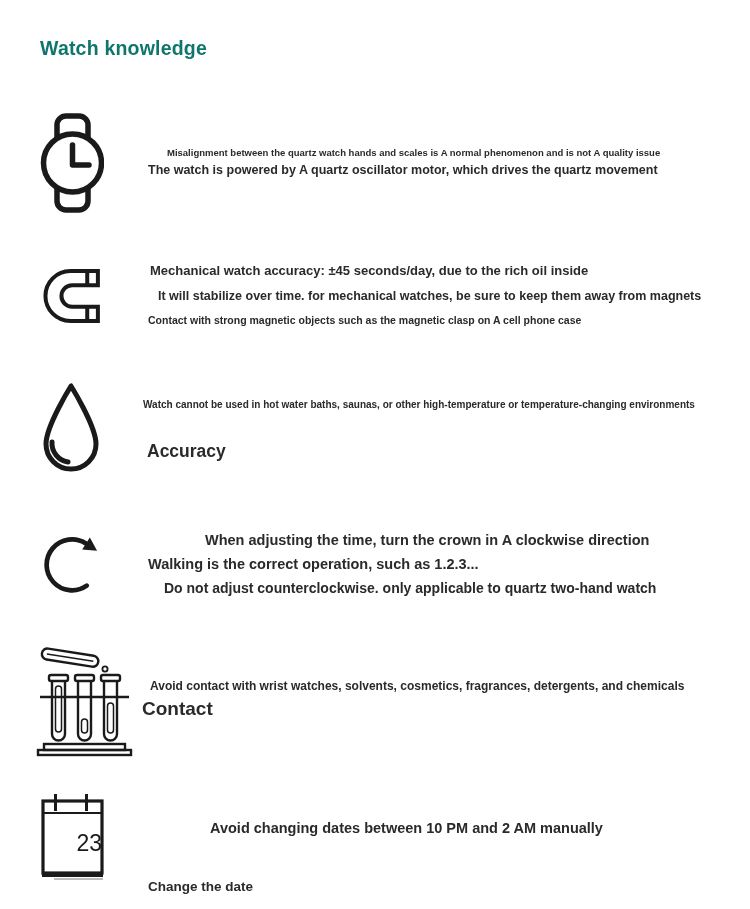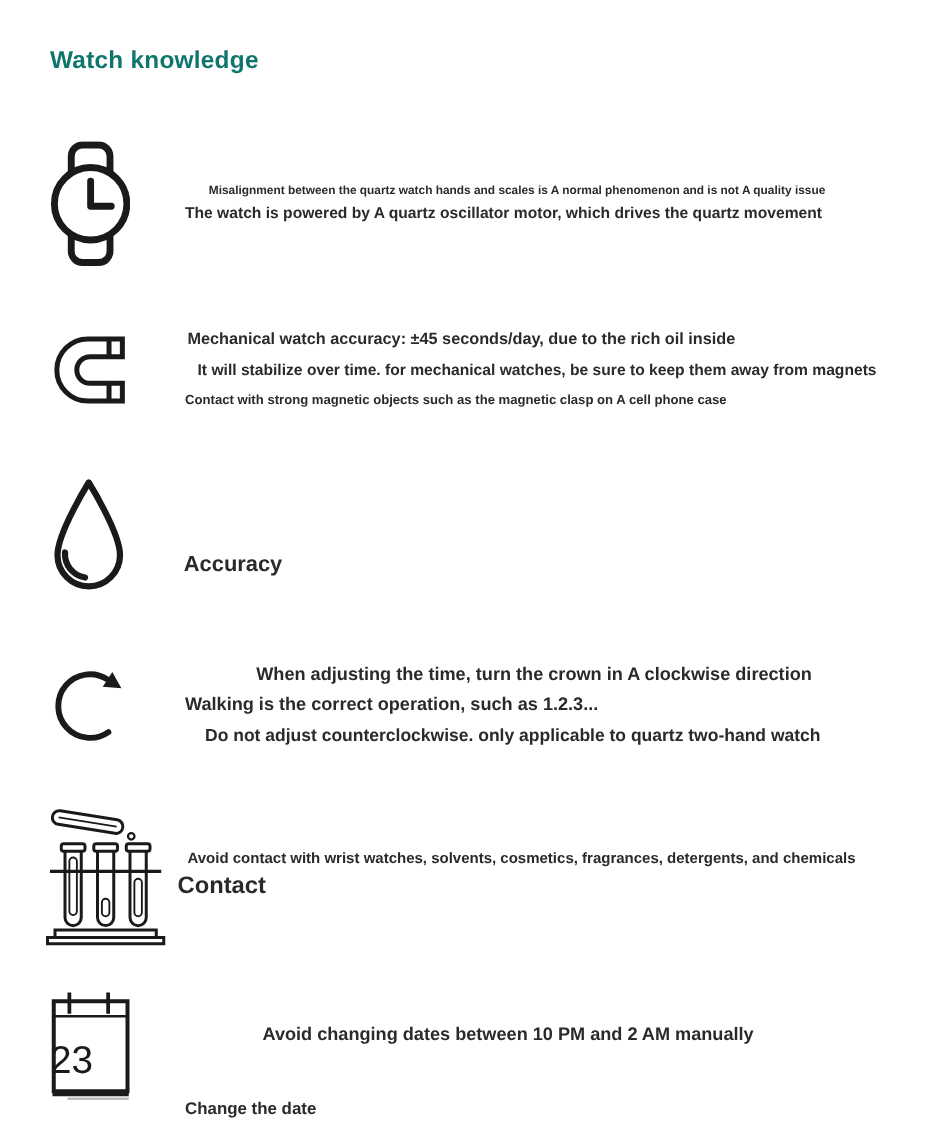--- a/index.html
+++ b/index.html
@@ -44,21 +44,21 @@
   
   .ic-tubes{left:36px;top:641px;}
   .s5a{left:150px;top:679px;font-size:12px;}
   .s5b{left:142px;top:698px;font-size:19px;}
   
   .ic-calendar{left:40px;top:791px;}
   .s6a{left:210px;top:820px;font-size:14.5px;text-align:right;}
   .s6b{left:148px;top:843px;font-size:13.5px;margin-top:36px;}
   .cal-day{
     position:absolute;left:40px;top:830px;width:62px;
-    text-align:left;font-size:31px;font-weight:400;color:#1a1a1a;
+    text-align:right;font-size:23px;font-weight:400;color:#1a1a1a;
     font-family:"Liberation Sans","DejaVu Sans",sans-serif;
   }
 </style>
 </head>
 <body>
 
 <div class="page">
 
   <div class="title">Watch knowledge</div>
 
@@ -82,20 +82,21 @@
   <div class="ln s2a">Mechanical watch accuracy: ±45 seconds/day, due to the rich oil inside</div>
   <div class="ln s2b">It will stabilize over time. for mechanical watches, be sure to keep them away from magnets</div>
   <div class="ln s2c">Contact with strong magnetic objects such as the magnetic clasp on A cell phone case</div>
 
   <div class="icon ic-drop">
     <svg width="66" height="96" viewBox="0 0 66 96" fill="none">
       <path d="M33 5 C33 5 8 45 8 63 a25 25 0 0 0 50 0 C58 45 33 5 33 5 Z" stroke="#1a1a1a" stroke-width="5" stroke-linejoin="round"></path>
       <path d="M14 61 a19 19 0 0 0 16 20" stroke="#1a1a1a" stroke-width="5" stroke-linecap="round"></path>
     </svg>
   </div>
+  <div class="ln s3a">Watch cannot be used in hot water baths, saunas, or other high-temperature or temperature-changing environments</div>
   <div class="ln s3c">Accuracy</div>
 
   <div class="icon ic-arrow">
     <svg width="66" height="76" viewBox="0 0 70 76" fill="none">
       <path d="M48.5 63.1 A27 27 0 1 1 47.7 18.4" stroke="#1a1a1a" stroke-width="5" stroke-linecap="round"></path>
       <polygon points="59.5,26 43.7,24.7 51.8,12.1" fill="#1a1a1a"></polygon>
     </svg>
   </div>
   <div class="ln s4a">When adjusting the time, turn the crown in A clockwise direction</div>
   <div class="ln s4b">Walking is the correct operation, such as 1.2.3...</div>

